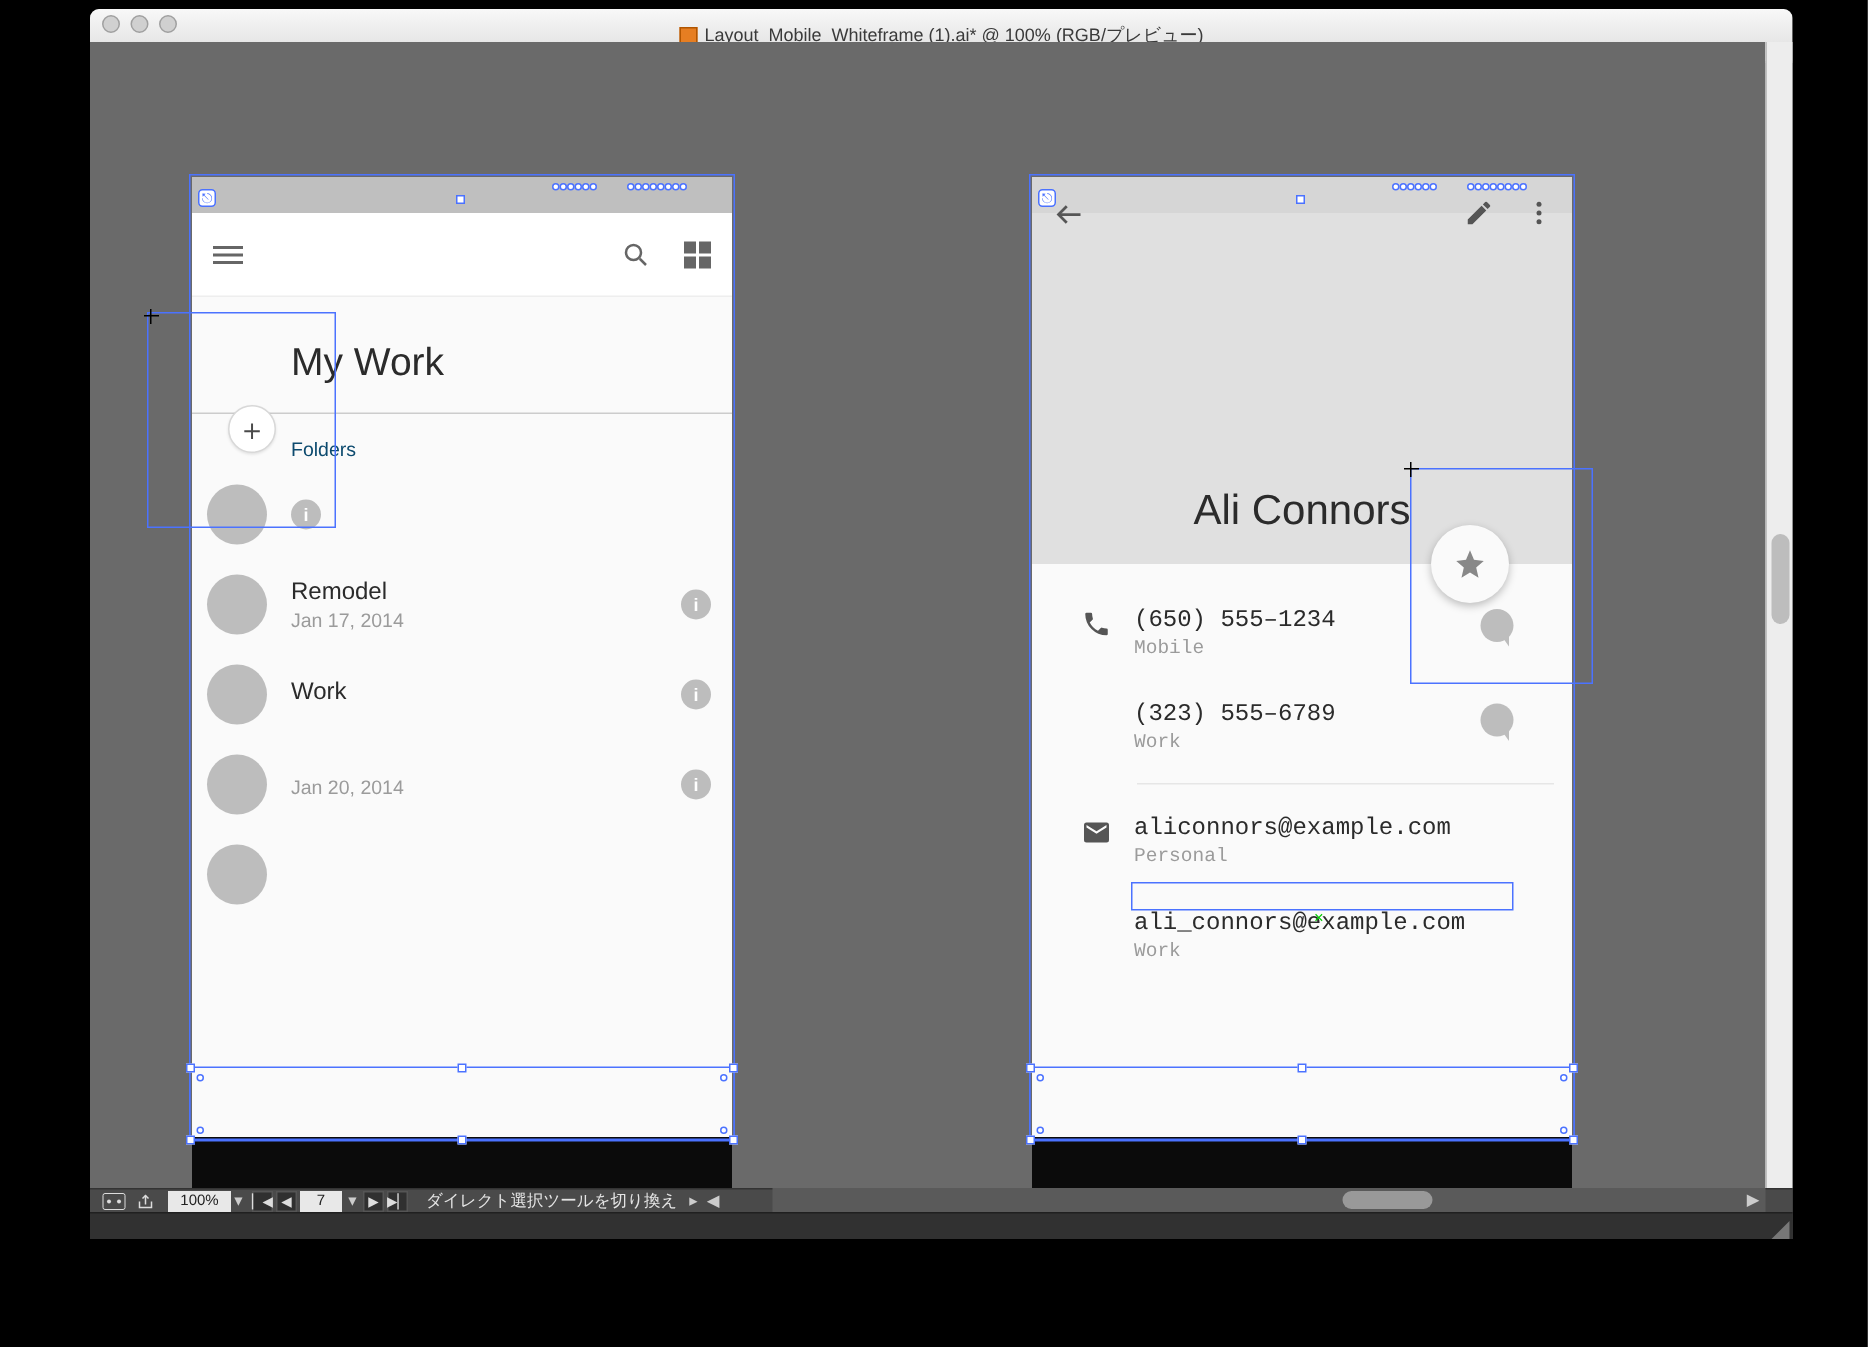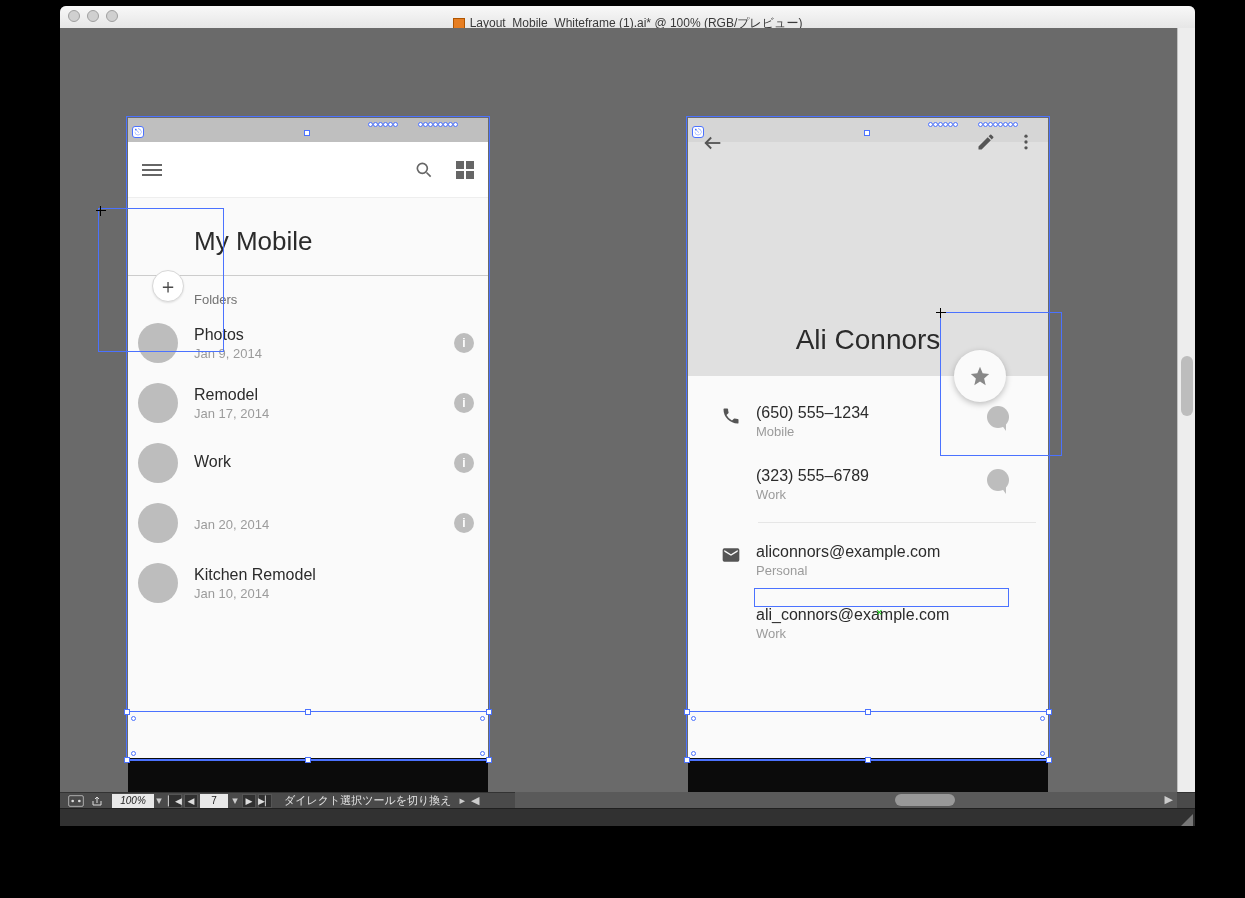--- a/index.html
+++ b/index.html
@@ -50,21 +50,21 @@
     position:absolute; left:0; right:0; bottom:18px;
     height:16px; background:#4a4a4a;
     display:flex; align-items:center;
     font-size:11px; color:#e5e5e5;
     border-top:1px solid #333;
   }
   .sb-icons { padding:0 8px; display:flex; gap:6px; align-items:center;}
   .sb-nav { display:flex; gap:2px; align-items:center; padding:0 4px;}
   .navbtn { width:14px;height:14px;background:#303030;color:#ddd;font-size:9px;display:flex;align-items:center;justify-content:center;border:1px solid #555;}
   .artinput { width:28px;height:14px;background:#e8e8e8;color:#222;font-size:10px;text-align:center;line-height:14px;}
-  .zoominput { width:42px;height:14px;background:#e8e8e8;color:#222;font-size:10px;text-align:center;line-height:14px;font-style:italic;}
+  .zoominput { width:42px;height:14px;background:#e8e8e8;color:#222;font-size:10px;text-align:center;line-height:14px;}
   .sb-text { padding:0 8px; flex:0 0 auto;}
   .hscroll { position:absolute; left:455px; right:18px; bottom:18px; height:16px; background:#5a5a5a; }
   .hscroll .thumb { position:absolute; left:380px; width:60px; top:2px; height:12px; background:#999; border-radius:6px;}
   .bottombar { position:absolute; left:0; right:0; bottom:0; height:18px; background:#313131; border-top:1px solid #202020;}
   .resize-grip { position:absolute; right:2px; bottom:0; width:14px;height:14px; }
   .resize-grip::before{content:"";position:absolute;right:0;bottom:0;width:0;height:0;border-left:12px solid transparent;border-bottom:12px solid #777;}
   
   .artboard {
     position:absolute;
     width:360px; height:640px;
@@ -96,21 +96,21 @@
   }
   .burger { width:20px; display:flex; flex-direction:column; gap:3px;}
   .burger div{height:2px;background:#666;width:100%;}
   .appbar1-right { display:flex; gap:22px; align-items:center;}
   .grid-icon { width:18px;height:18px; display:grid; grid-template-columns:1fr 1fr; grid-template-rows:1fr 1fr; gap:2px;}
   .grid-icon div{background:#666;}
   .search-icon svg { width:20px;height:20px;}
   .title-area { padding:28px 0 0 66px; }
   .h1 { font-size:26px; color:#2b2b2b; font-weight:400;}
   .hr-line { height:1px; background:#ccc; margin:18px 0 0 0;}
-  .section-label { font-size:13px; color:#737373; padding:16px 18px 6px 66px;}
+  .section-label { font-size:13px; color:#0c4a6e; padding:16px 18px 6px 66px;}
   .row { display:flex; align-items:center; padding:10px 14px 10px 10px; }
   .avatar { width:40px;height:40px;border-radius:50%;background:#bdbdbd; margin-right:16px; flex-shrink:0;}
   .row-text { flex:1; }
   .row-title { font-size:16px;color:#2b2b2b;}
   .row-sub { font-size:13px;color:#9b9b9b;margin-top:2px;}
   .info-icon { width:20px;height:20px;border-radius:50%;background:#bdbdbd;color:#fff;display:flex;align-items:center;justify-content:center;font-size:12px;font-weight:bold;}
   .fab-plus {
     position:absolute; width:32px;height:32px;border-radius:50%;
     background:#fff; border:1px solid #d8d8d8;
     display:flex;align-items:center;justify-content:center;
@@ -124,21 +124,21 @@
     height:258px; background:#e0e0e0; position:relative;
   }
   .contact-back { position:absolute; left:14px; top:14px; }
   .contact-actions { position:absolute; right:12px; top:14px; display:flex; gap:20px; align-items:center;}
   .contact-name { position:absolute; bottom:20px; left:0; right:0; text-align:center; font-size:28px; color:#2b2b2b; font-weight:300;}
   .fab-star {
     position:absolute; width:52px;height:52px;border-radius:50%;
     background:#fafafa; box-shadow:0 2px 6px rgba(0,0,0,0.25);
     top:232px; right:42px; display:flex;align-items:center;justify-content:center;
   }
-  .contact-body { padding:14px 12px 0 0;}
+  .contact-body { padding:14px 12px 0 0;font-family:Liberation Mono, monospace;}
   .crow { display:flex; padding:14px 18px; align-items:flex-start;}
   .crow .lead { width:50px; display:flex; justify-content:center; padding-top:2px;}
   .crow .ctext { flex:1;}
   .crow .cprimary { font-size:16px; color:#2b2b2b;}
   .crow .csecondary { font-size:13px; color:#9b9b9b; margin-top:2px;}
   .crow .tail { width:40px; display:flex; justify-content:center; padding-top:2px;}
   .bubble-icon { width:22px;height:22px;border-radius:50%;background:#bdbdbd; position:relative;}
   .bubble-icon::after{content:"";position:absolute;bottom:-3px;right:3px;width:0;height:0;border-left:5px solid transparent;border-right:0 solid transparent;border-top:7px solid #bdbdbd;}
   .thin-divider { height:1px;background:#e6e6e6; margin:6px 0 6px 70px;}
   .smart-cross { position:absolute; width:10px;height:10px; }
@@ -183,34 +183,30 @@
           </span>
           <div class="grid-icon">
               <div></div>
               <div></div>
               <div></div>
               <div></div>
             </div>
         </div>
       </div>
       <div class="title-area">
-        <div class="h1">My Mobile</div>
+        <div class="h1">My Work</div>
       </div>
       <div class="hr-line"></div>
 
       <div class="fab-plus">＋</div>
 
       <div class="section-label">Folders</div>
 
       <div class="row">
         <div class="avatar"></div>
-        <div class="row-text">
-          <div class="row-title">Photos</div>
-          <div class="row-sub">Jan 9, 2014</div>
-        </div>
         <div class="info-icon">i</div>
       </div>
       <div class="row">
         <div class="avatar"></div>
         <div class="row-text">
           <div class="row-title">Remodel</div>
           <div class="row-sub">Jan 17, 2014</div>
         </div>
         <div class="info-icon">i</div>
       </div>
@@ -226,24 +222,20 @@
 
       <div class="row">
         <div class="avatar"></div>
         <div class="row-text">
           <div class="row-sub">Jan 20, 2014</div>
         </div>
         <div class="info-icon">i</div>
       </div>
       <div class="row" style="padding-bottom:0">
         <div class="avatar"></div>
-        <div class="row-text">
-          <div class="row-title">Kitchen Remodel</div>
-          <div class="row-sub">Jan 10, 2014</div>
-        </div>
       </div>
 
       <div class="navbar-strip"></div>
     </div>
 
     <div class="sel" style="left:66px; top:88px; width:364px; height:644px;"></div>
     <div class="sel" style="left:66px; top:683px; width:364px; height:50px;">
       <div class="handle" style="left:-3px;top:-3px;"></div>
       <div class="handle" style="right:-3px;top:-3px;"></div>
       <div class="handle" style="left:-3px;bottom:-3px;"></div>

